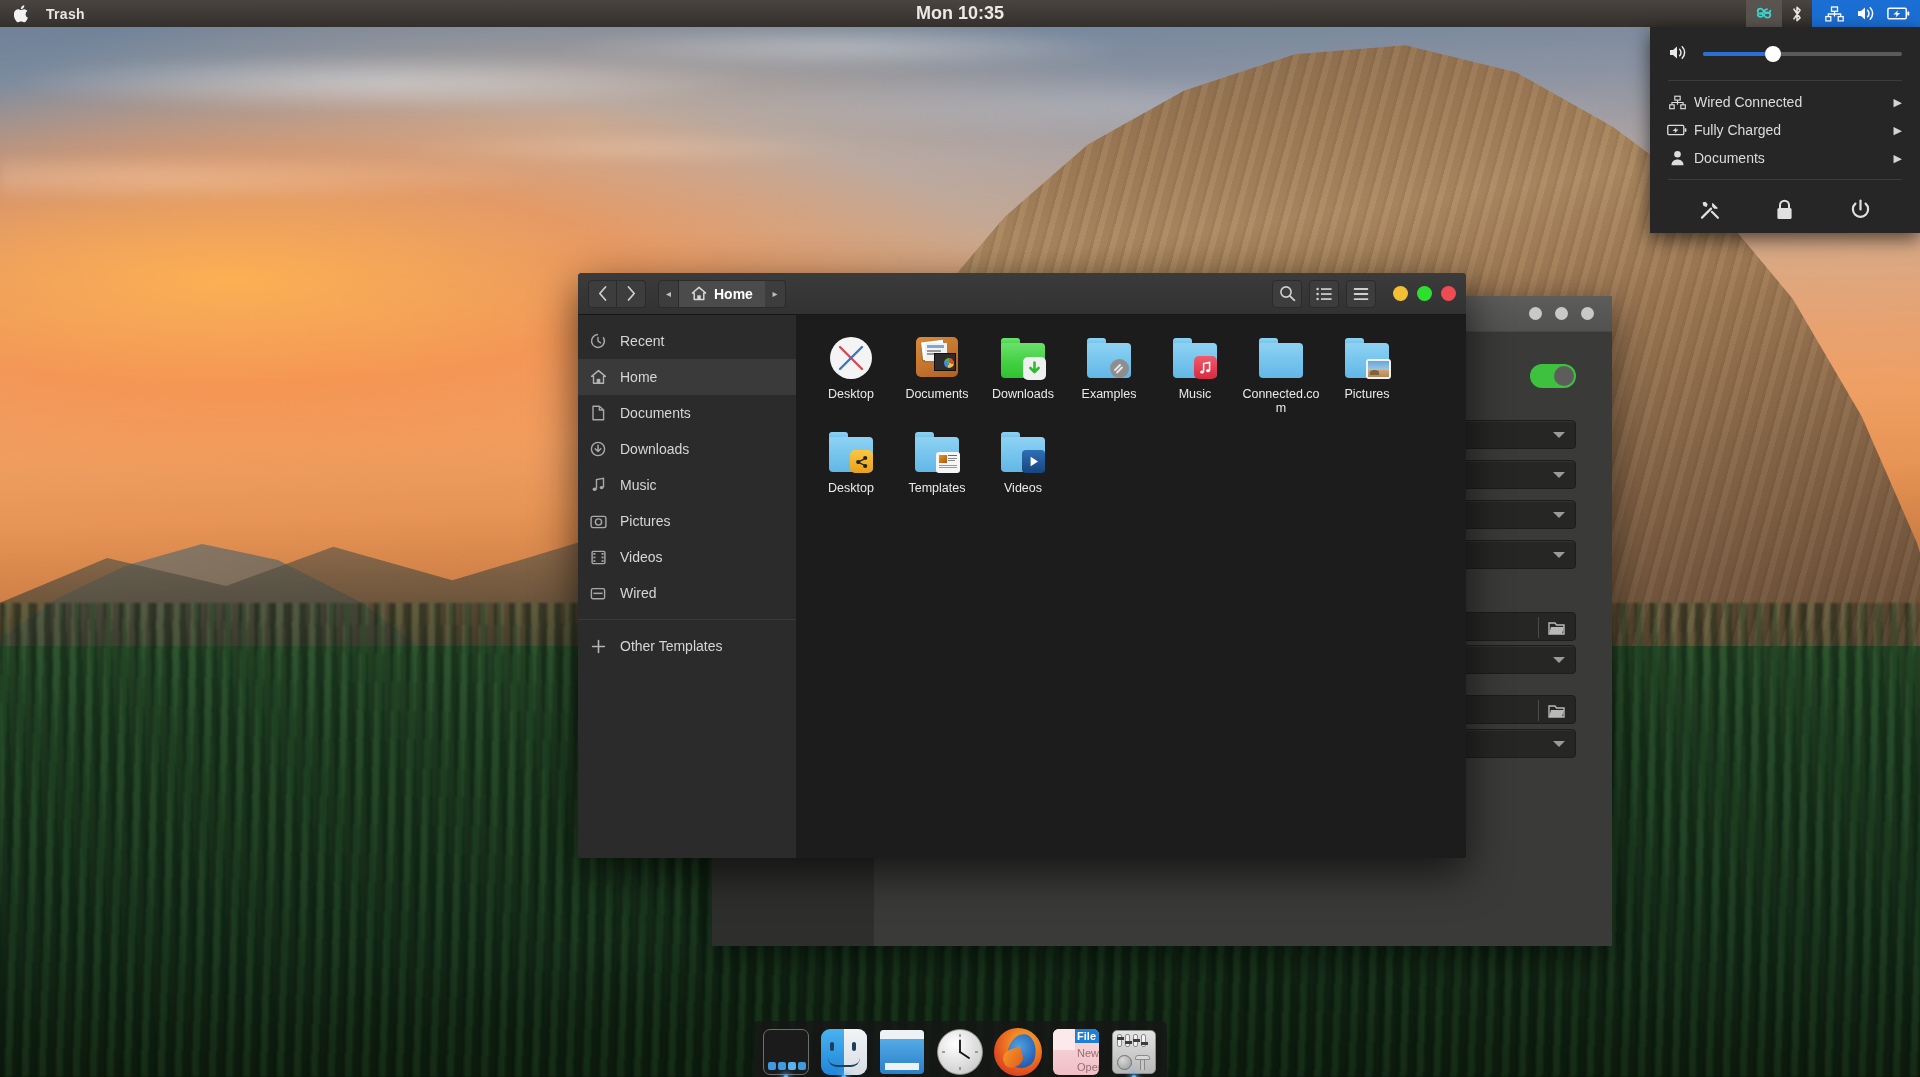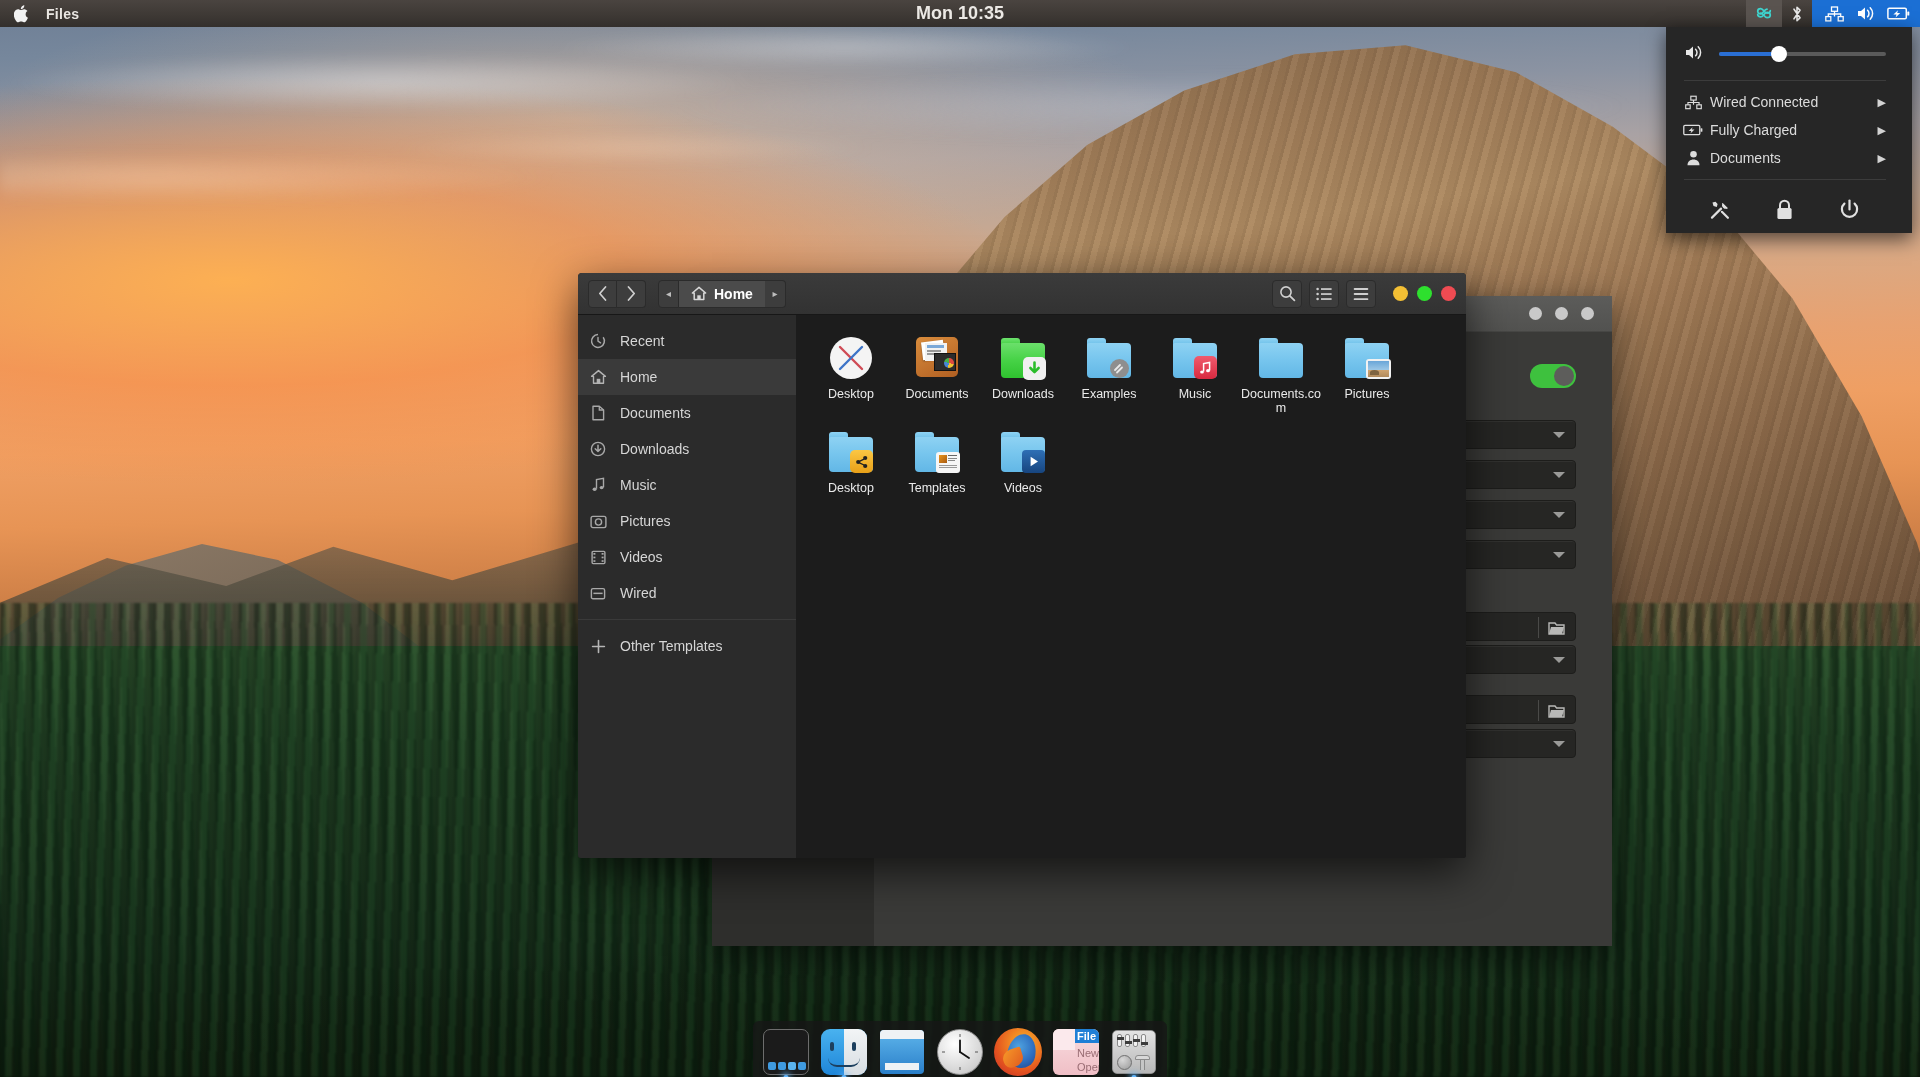--- a/index.html
+++ b/index.html
@@ -91,24 +91,24 @@
   }
   #topbar .tray { position:absolute; right:0; top:0; height:27px; display:flex; align-items:center;}
   .tray-ind { width:36px; height:27px; display:flex; align-items:center; justify-content:center;
               background:#5a5450; }
   .tray-bt  { width:30px; height:27px; display:flex; align-items:center; justify-content:center; }
   .tray-blue{ height:27px; display:flex; align-items:center; background:#1b6fd4; padding:0 6px; }
   .tray-blue > div { width:32px; display:flex; align-items:center; justify-content:center; }
 
   
   #sysmenu {
-    position:absolute; right:8px; top:27px; width:246px;
+    position:absolute; right:0; top:27px; width:270px;
     background:#262626; z-index:60;
     box-shadow:0 6px 18px rgba(0,0,0,.6);
-    padding:8px 8px 0 0;
+    padding:8px 0 0 0;
   }
   .vol-row { display:flex; align-items:center; height:38px; padding:0 18px; }
   .vol-track { flex:1; height:4px; border-radius:2px; background:#5a5a5a; margin-left:14px; position:relative; }
   .vol-fill  { position:absolute; left:0; top:0; height:4px; width:34%; background:#2a6fd4; border-radius:2px; }
   .vol-knob  { position:absolute; left:31%; top:-6px; width:16px; height:16px; border-radius:50%; background:#fff; }
   .sm-sep { height:1px; background:#3c3c3c; margin:7px 18px; }
   .sm-row { display:flex; align-items:center; height:28px; padding:0 14px; color:#dcdcdc; font-size:14px; }
   .sm-row .ic { width:26px; display:flex; align-items:center; justify-content:center; }
   .sm-row .lb { flex:1; padding-left:4px; }
   .sm-row .ar { color:#d3d3d3; font-size:11px; padding-right:4px; }
@@ -522,21 +522,21 @@
           <div class="flabel">Music</div>
         </div>
 
         <div class="fitem">
           <div class="fico">
             <div class="folder">
                 <div class="tab"></div>
                 <div class="bd"></div>
               </div>
           </div>
-          <div class="flabel">Documents.com</div>
+          <div class="flabel">Connected.com</div>
         </div>
 
         <div class="fitem">
           <div class="fico">
             <div class="folder">
                 <div class="tab"></div>
                 <div class="bd"></div>
               </div>
             <div class="badge" style="background:#f2f2f2;right:0px;bottom:2px;width:25px;height:20px;border-radius:3px;padding:2px">
               <div style="width:100%;height:100%;background:linear-gradient(180deg,#6aa6d8 0%,#9cc7e6 55%,#cfa36f 56%,#b08a5c 100%);position:relative;overflow:hidden">
@@ -607,21 +607,21 @@
   </div>
 </div>
 
 <div id="topbar">
   <div class="apple">
     <svg width="15" height="18" viewBox="0 0 15 18">
       <path d="M11.6 9.4c0-2.2 1.8-3.2 1.9-3.3-1-1.5-2.6-1.7-3.2-1.8-1.4-.14-2.7.8-3.4.8-.7 0-1.8-.8-2.9-.78C2.5 4.4 1.2 5.3.5 6.7c-1.5 2.6-.4 6.4 1.1 8.5.7 1 1.6 2.2 2.7 2.1 1.1-.04 1.5-.7 2.8-.7s1.7.7 2.9.68c1.2-.02 2-1 2.7-2.1.85-1.2 1.2-2.4 1.2-2.5-.03-.01-2.3-.9-2.3-3.3z" fill="#f2f2f2"></path>
       <path d="M9.4 3c.6-.73 1-1.75.9-2.76-.86.04-1.9.58-2.5 1.3-.56.64-1.05 1.68-.92 2.67.96.07 1.94-.49 2.52-1.21z" fill="#f2f2f2"></path>
     </svg>
   </div>
-  <div class="appname">Files</div>
+  <div class="appname">Trash</div>
   <div class="clock">Mon 10:35</div>
 
   <div class="tray">
     <div class="tray-ind">
       <svg width="22" height="16" viewBox="0 0 22 16">
         <path d="M14 3.2c-3 0-3.4 4.6-6.3 4.6-1.8 0-3-1.2-3-2.6s1.2-2.6 3-2.6c2.9 0 3.3 4.6 6.3 4.6 1.9 0 3.3-1.2 3.3-2.7" fill="none" stroke="#3fd6d0" stroke-width="1.7" stroke-linecap="round"></path>
         <path d="M4.7 8.3c0 1.4 1.2 2.6 3 2.6 2.9 0 3.3-4.6 6.3-4.6 1.9 0 3.3 1.2 3.3 2.7s-1.4 2.7-3.3 2.7c-3 0-3.4-4.6-6.3-4.6" fill="none" stroke="#3fd6d0" stroke-width="1.7" stroke-linecap="round"></path>
       </svg>
     </div>
     <div class="tray-bt">

